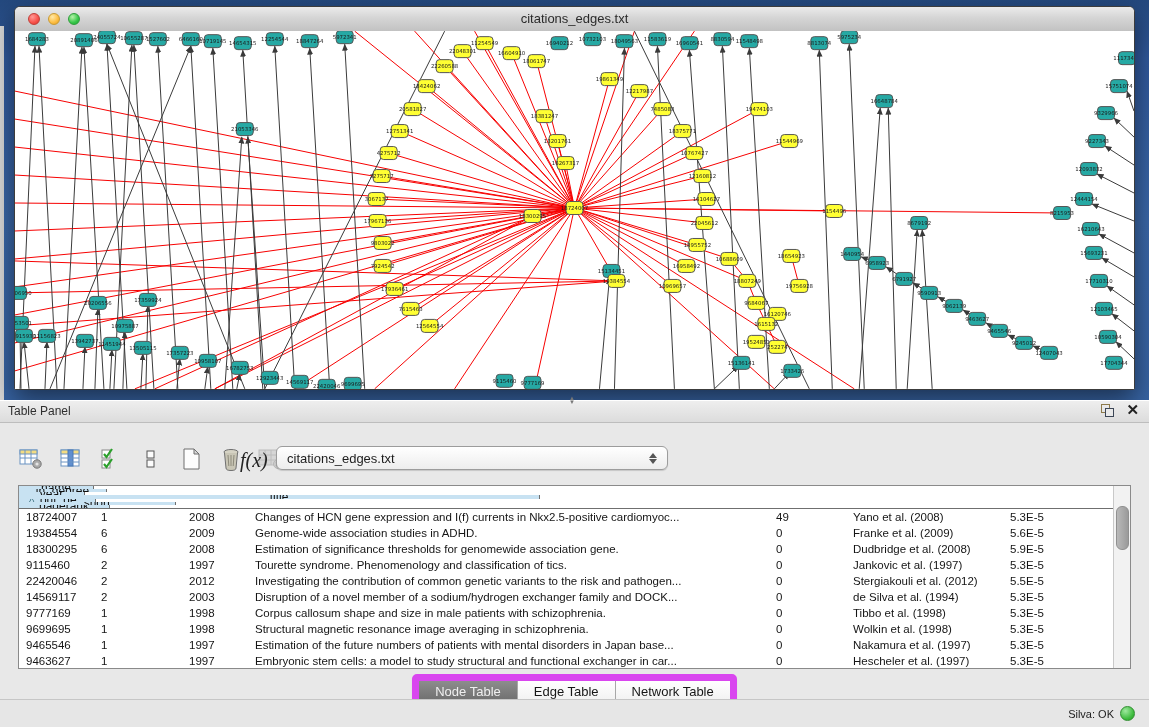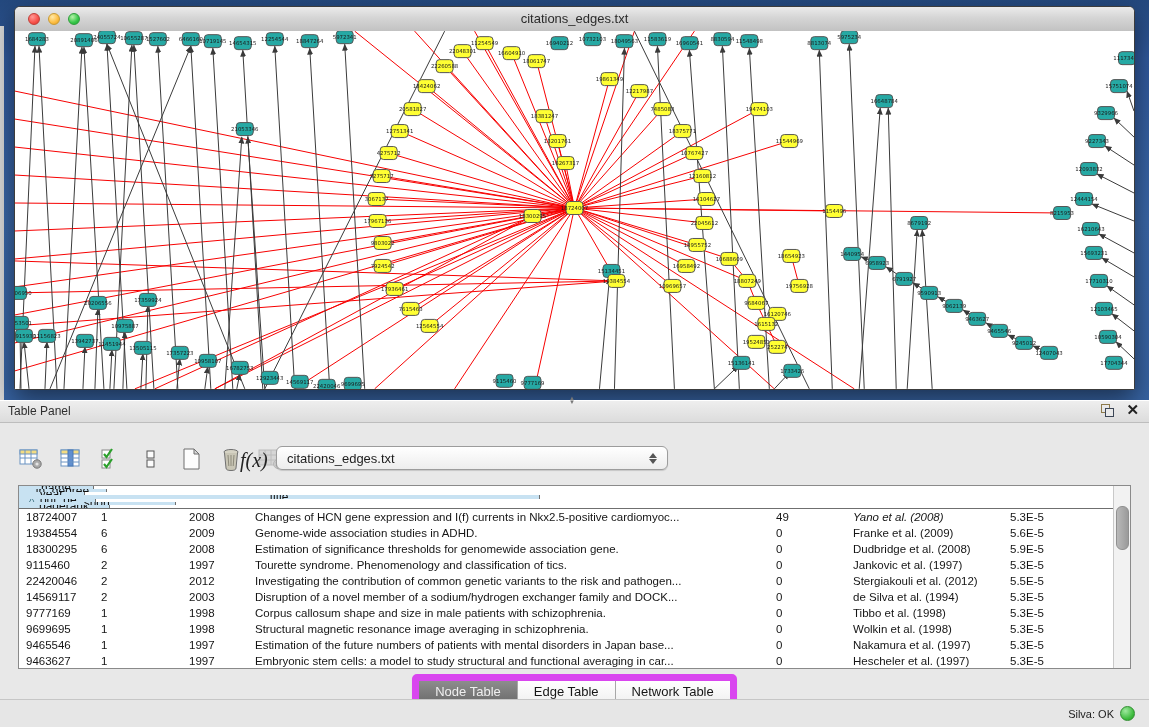--- a/index.html
+++ b/index.html
@@ -810,21 +810,21 @@
             <span>pagerank</span>
           </div>
           <div class="th filler" style="flex: 1 1 0%;"></div>
         </div>
         <div class="trow">
           <div class="td" style="width: 75px;">18724007</div>
           <div class="td" style="width: 88px;">1</div>
           <div class="td" style="width: 66px;">2008</div>
           <div class="td" style="width: 521px;">Changes of HCN gene expression and I(f) currents in Nkx2.5-positive cardiomyoc...</div>
           <div class="td" style="width: 77px;">49</div>
-          <div class="td" style="width: 157px; font-style: italic;">Yano et al. (2008)</div>
+          <div class="td" style="width: 157px;">Yano et al. (2008)</div>
           <div class="td" style="width: 91px;">5.3E-5</div>
         </div>
         <div class="trow">
           <div class="td" style="width: 75px;">19384554</div>
           <div class="td" style="width: 88px;">6</div>
           <div class="td" style="width: 66px;">2009</div>
           <div class="td" style="width: 521px;">Genome-wide association studies in ADHD.</div>
           <div class="td" style="width: 77px;">0</div>
           <div class="td" style="width: 157px;">Franke et al. (2009)</div>
           <div class="td" style="width: 91px;">5.6E-5</div>
@@ -889,21 +889,21 @@
           <div class="td" style="width: 66px;">1997</div>
           <div class="td" style="width: 521px;">Estimation of the future numbers of patients with mental disorders in Japan base...</div>
           <div class="td" style="width: 77px;">0</div>
           <div class="td" style="width: 157px;">Nakamura et al. (1997)</div>
           <div class="td" style="width: 91px;">5.3E-5</div>
         </div>
         <div class="trow">
           <div class="td" style="width: 75px;">9463627</div>
           <div class="td" style="width: 88px;">1</div>
           <div class="td" style="width: 66px;">1997</div>
-          <div class="td" style="width: 521px;">Embryonic stem cells: a model to study structural and functional averaging in car...</div>
+          <div class="td" style="width: 521px;">Embryonic stem cells: a model to study structural and functional exchanger in car...</div>
           <div class="td" style="width: 77px;">0</div>
           <div class="td" style="width: 157px;">Hescheler et al. (1997)</div>
           <div class="td" style="width: 91px;">5.3E-5</div>
         </div>
       </div>
 
     <div class="seg-tabs">
       <div class="seg" id="segtabs">
           <div class="seg-btn active">Node Table</div>
           <div class="seg-btn">Edge Table</div>

